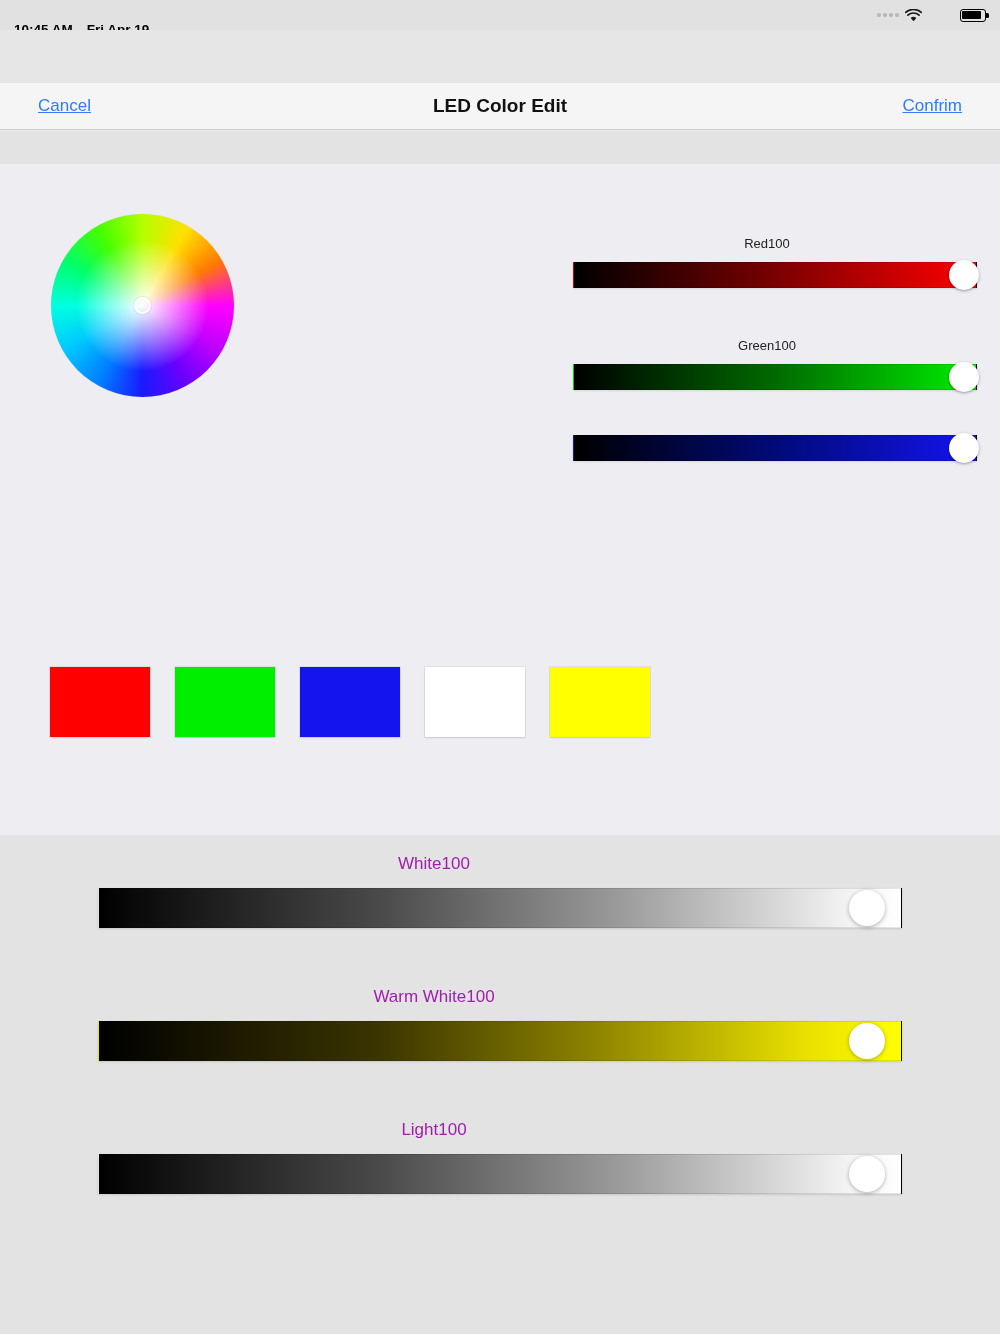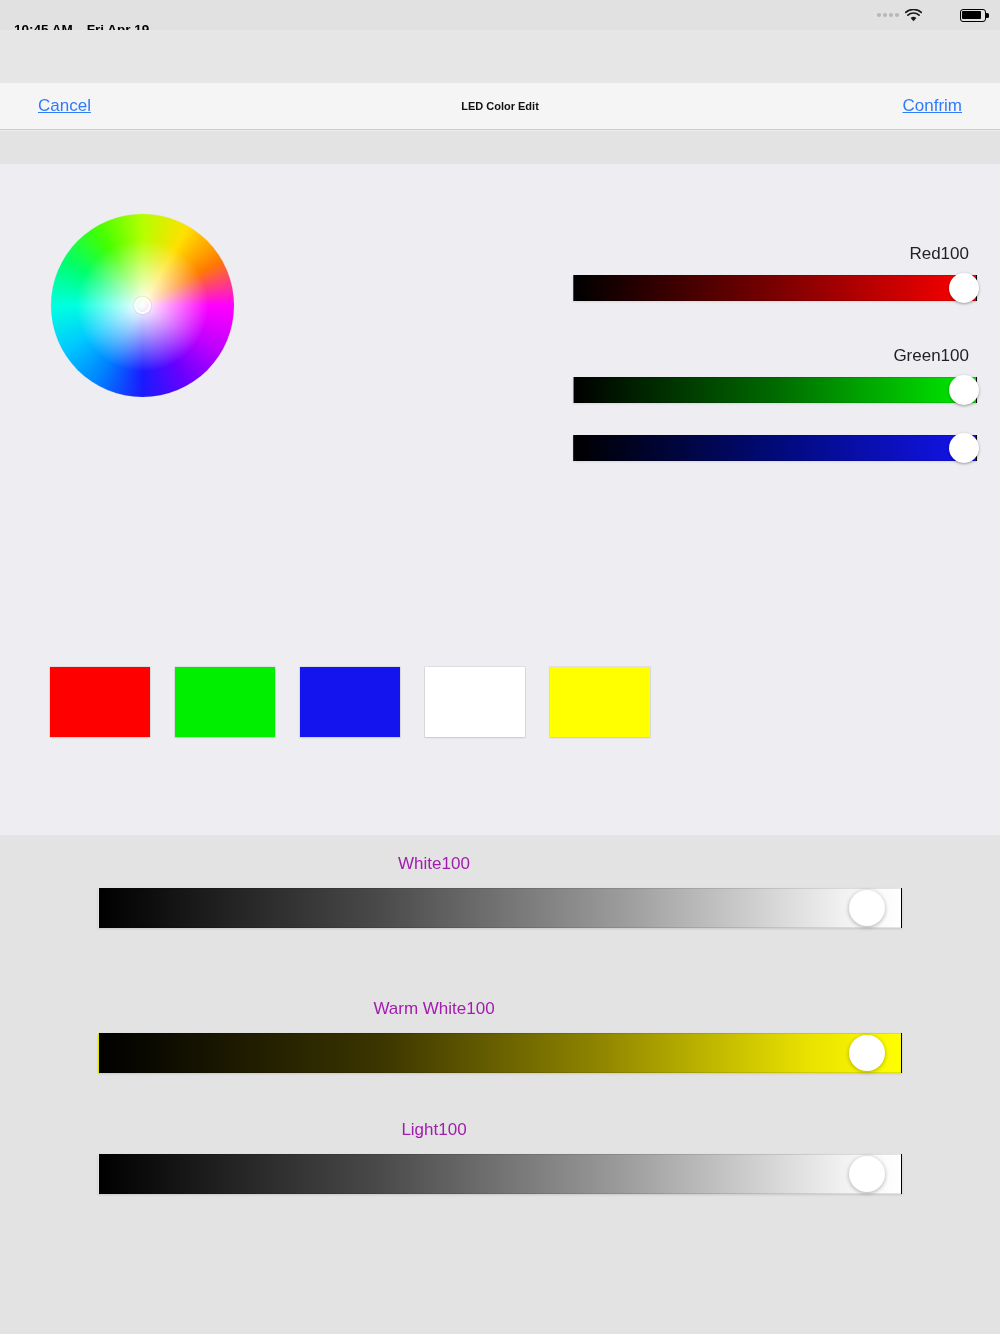--- a/index.html
+++ b/index.html
@@ -42,21 +42,21 @@
   .nav-btn {
     font-size: 17px; color: #2f7cf6; cursor: pointer;
     padding: 6px 10px; background: none; border: none;
     font-family: "Liberation Sans", sans-serif;
     text-decoration: underline;
   }
   .nav-left { position: absolute; left: 28px; }
   .nav-right { position: absolute; right: 28px; }
   .nav-title {
     position: absolute; left: 0; right: 0; text-align: center;
-    font-size: 11px; font-weight: bold; color: #111;
+    font-size: 19px; font-weight: bold; color: #111;
   }
 
   
   .strip { position:absolute; top:131px; left:0; width:1000px; height:33px; background:#e3e3e4; }
 
   
   .panel-top {
     position: absolute; top: 164px; left: 0; width: 1000px; height: 671px;
     background: #eeeef2;
   }
@@ -78,22 +78,22 @@
     width: 17px; height: 17px; margin-left: -8.5px; margin-top: -8.5px;
     border: 2.5px solid #fff; border-radius: 50%;
     box-shadow: 0 0 2px rgba(0,0,0,.25);
     cursor: grab;
   }
 
   
   .rgb-col { position: absolute; left: 573px; top: 0; width: 404px; }
   .rgb-group { position: absolute; width: 404px; }
   .rgb-label {
-    text-align: right; font-size: 17px; color: #222; width: 404px;
-    margin-bottom: 11px; position: relative; left: -8px; margin-top: 8px;
+    text-align: center; font-size: 13px; color: #222; width: 404px;
+    margin-bottom: 11px; position: relative; left: -8px;
   }
   .rgb-track {
     position: relative; width: 404px; height: 26px;
     border: 1px solid rgba(0,0,0,.10);
     box-shadow: 0 1px 2px rgba(0,0,0,.10);
   }
   .rgb-thumb {
     position: absolute; width: 30px; height: 30px; border-radius: 50%;
     background: #fff; top: 50%; margin-top: -15px;
     box-shadow: 0 1px 3px rgba(0,0,0,.35);
@@ -219,21 +219,21 @@
 
   <div class="panel-bottom">
 
     <div class="w-group" style="top:19px">
       <div class="w-label">White100</div>
       <div class="w-track t-white">
         <div class="w-thumb" style="left:750px"></div>
       </div>
     </div>
 
-    <div class="w-group" style="top:164px">
+    <div class="w-group" style="top:152px">
       <div class="w-label">Warm White100</div>
       <div class="w-track t-warm">
         <div class="w-thumb" style="left:750px"></div>
       </div>
     </div>
 
     <div class="w-group" style="top:285px">
       <div class="w-label">Light100</div>
       <div class="w-track t-light">
         <div class="w-thumb" style="left:750px"></div>

